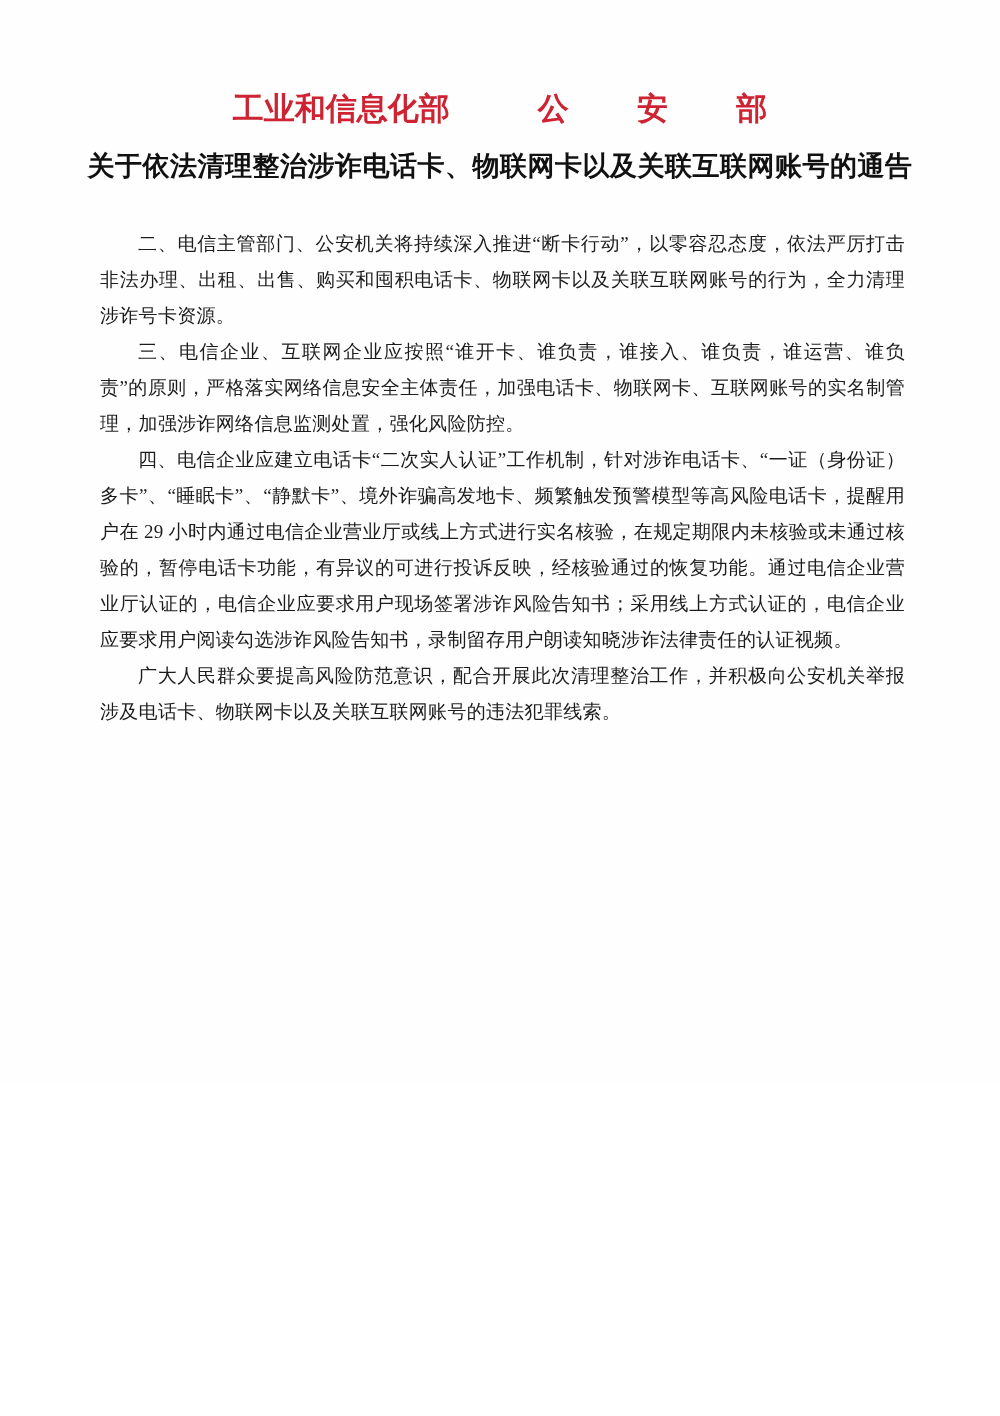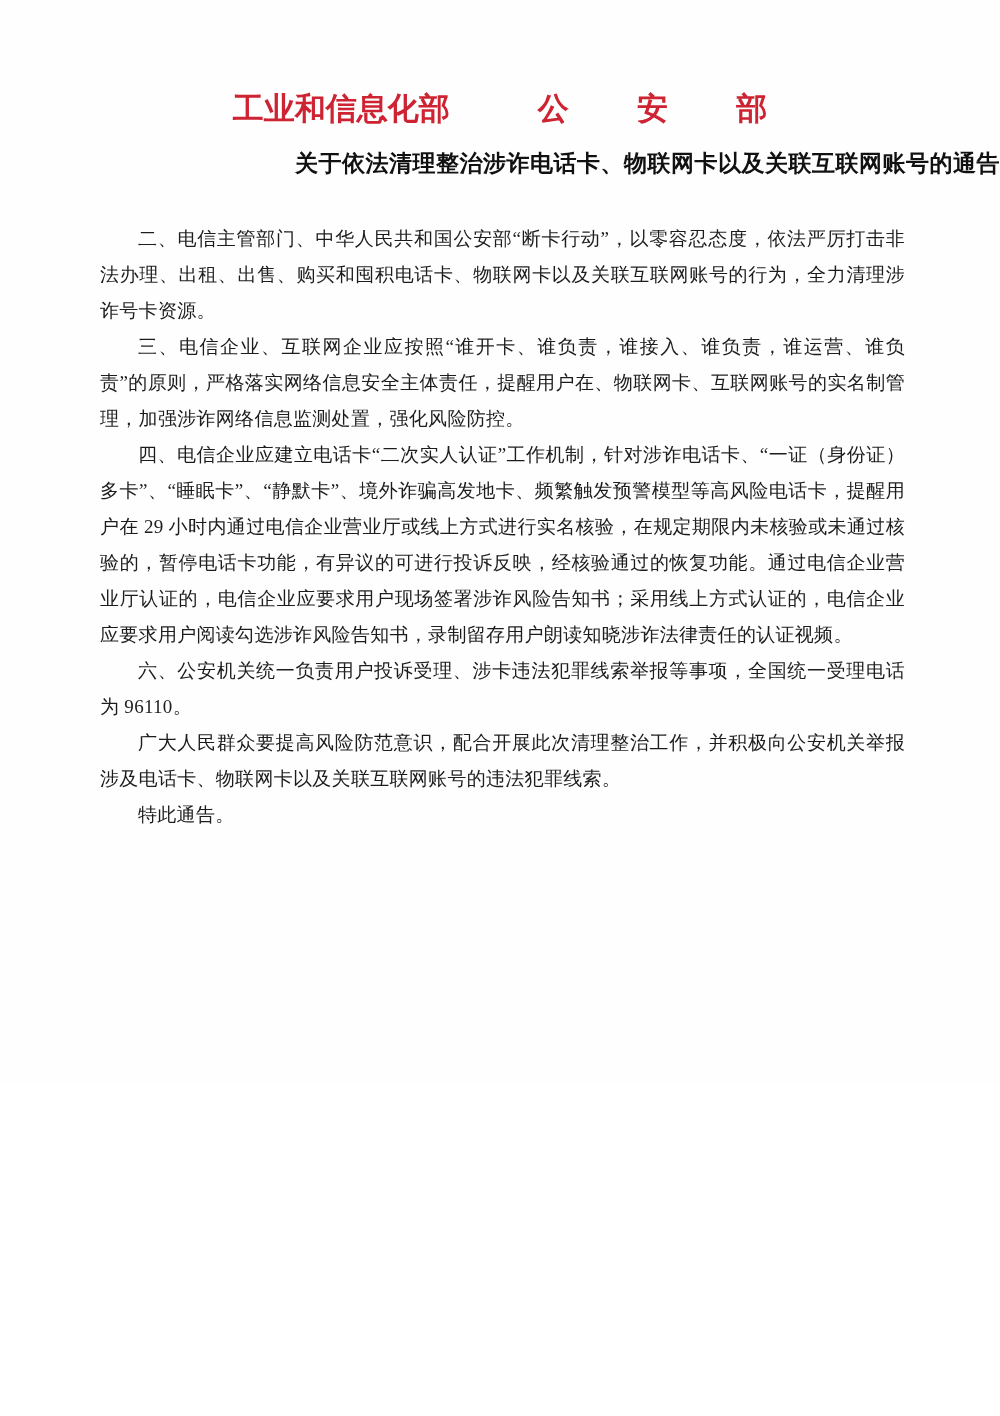--- a/index.html
+++ b/index.html
@@ -24,24 +24,24 @@
     font-size: 31px;
     line-height: 34px;
     color: #ce2332;
   }
   .ministry-right {
     letter-spacing: 2.2em;
     margin-right: -2.2em;
   }
   .doc-title {
     margin-top: 22px;
-    text-align: right;
+    text-align: center;
     font-family: "Liberation Sans", "DejaVu Sans", sans-serif;
     font-weight: bold;
-    font-size: 23px;
+    font-size: 27px;
     letter-spacing: 0.5px;
     color: #111111;
   }
   .doc-body {
     margin: 42px 95px 0 100px;
     font-size: 19px;
     line-height: 36px;
     letter-spacing: 0.3px;
     text-align: justify;
   }
@@ -71,26 +71,24 @@
 <div class="page">
 
   <header class="doc-header">
     <span class="ministry-left">工业和信息化部</span>
     <span class="ministry-right">公安部</span>
   </header>
 
   <h1 class="doc-title">关于依法清理整治涉诈电话卡、物联网卡以及关联互联网账号的通告</h1>
 
   <main class="doc-body">
-    <p>二、电信主管部门、中华人民共和国公安部“断卡行动”，以零容忍态度，依法严厉打击非法办理、出租、出售、购买和囤积电话卡、物联网卡以及关联互联网账号的行为，全力清理涉诈号卡资源。</p>
-    <p>三、电信企业、互联网企业应按照“谁开卡、谁负责，谁接入、谁负责，谁运营、谁负责”的原则，严格落实网络信息安全主体责任，提醒用户在、物联网卡、互联网账号的实名制管理，加强涉诈网络信息监测处置，强化风险防控。</p>
+    <p>二、电信主管部门、公安机关将持续深入推进“断卡行动”，以零容忍态度，依法严厉打击非法办理、出租、出售、购买和囤积电话卡、物联网卡以及关联互联网账号的行为，全力清理涉诈号卡资源。</p>
+    <p>三、电信企业、互联网企业应按照“谁开卡、谁负责，谁接入、谁负责，谁运营、谁负责”的原则，严格落实网络信息安全主体责任，加强电话卡、物联网卡、互联网账号的实名制管理，加强涉诈网络信息监测处置，强化风险防控。</p>
     <p>四、电信企业应建立电话卡“二次实人认证”工作机制，针对涉诈电话卡、“一证（身份证）多卡”、“睡眠卡”、“静默卡”、境外诈骗高发地卡、频繁触发预警模型等高风险电话卡，提醒用户在 29 小时内通过电信企业营业厅或线上方式进行实名核验，在规定期限内未核验或未通过核验的，暂停电话卡功能，有异议的可进行投诉反映，经核验通过的恢复功能。通过电信企业营业厅认证的，电信企业应要求用户现场签署涉诈风险告知书；采用线上方式认证的，电信企业应要求用户阅读勾选涉诈风险告知书，录制留存用户朗读知晓涉诈法律责任的认证视频。</p>
-    <p>六、公安机关统一负责用户投诉受理、涉卡违法犯罪线索举报等事项，全国统一受理电话为 96110。</p>
     <p>广大人民群众要提高风险防范意识，配合开展此次清理整治工作，并积极向公安机关举报涉及电话卡、物联网卡以及关联互联网账号的违法犯罪线索。</p>
-    <p>特此通告。</p>
   </main>
 
   <div class="seal-area">
 
     <div class="seal seal-left">
       <svg viewBox="0 0 200 200">
         <circle cx="100" cy="100" r="93" fill="none" stroke="#e04358" stroke-width="7"></circle>
         <path id="arcL" d="M 54.75,145.25 A 64,64 0 1 1 145.25,145.25" fill="none"></path>
         <text font-size="21" fill="#e04358">
           <textPath href="#arcL" startOffset="50%" text-anchor="middle">中华人民共和国工业和信息化部</textPath>

